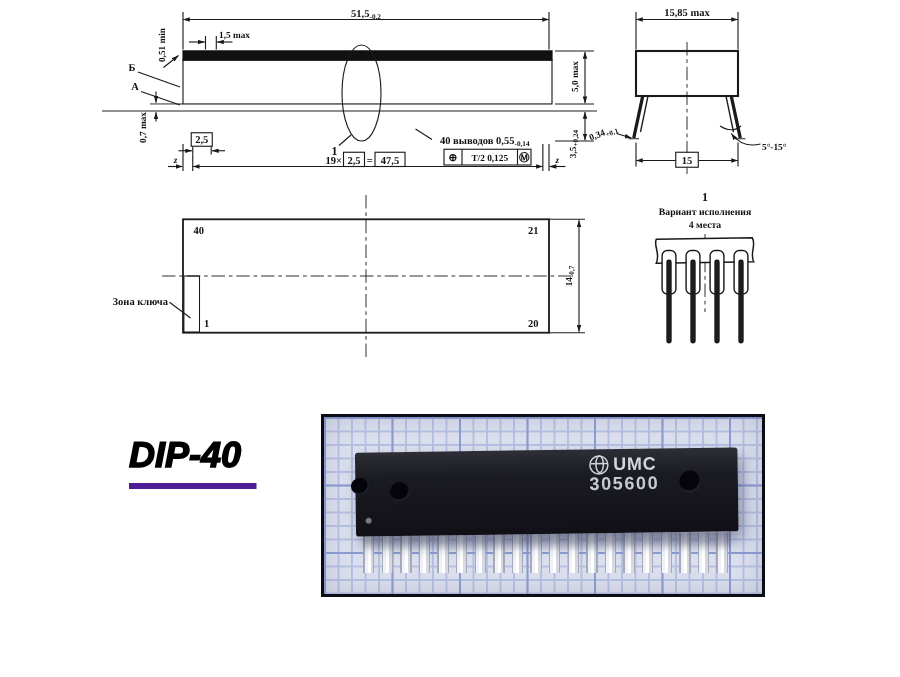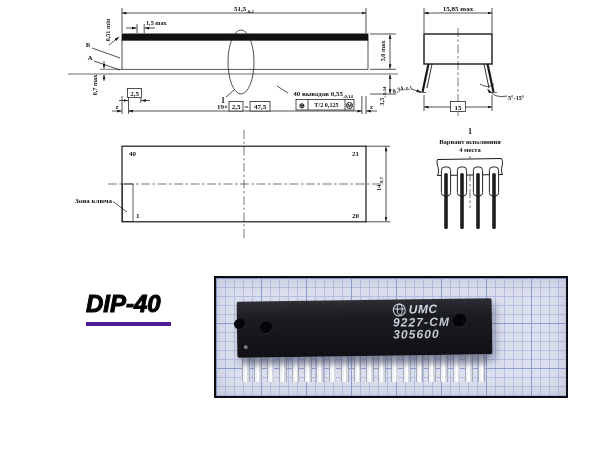--- a/index.html
+++ b/index.html
@@ -20,30 +20,30 @@
   .drawing text,.drawing tspan{font-family:"Liberation Serif",serif;font-weight:bold;
       fill:#111;stroke:none;}
   .t8{font-size:8px;} .t7{font-size:7px;} .t65{font-size:6.5px;} .t6{font-size:6.2px;}
   .tol{font-size:4.8px;} .ti{font-style:italic;}
 
   
   .caption{position:absolute;left:86px;top:290px;color:#000;
       font-size:24px;font-weight:bold;font-style:italic;letter-spacing:0px;
       -webkit-text-stroke:1px #000;
       border-bottom:4px solid #4c1d95;padding:0 10px 4px 0;}
-  .photo{position:absolute;left:214px;top:276px;width:354px;height:122px;
+  .photo{position:absolute;left:214px;top:276px;width:296px;height:122px;
       box-sizing:border-box;border:2px solid #0c0c14;
       background-color:#dce0ee;
       background-image:
         linear-gradient(to bottom,#8d9dd2 1px,transparent 1px),
         linear-gradient(to right,#8d9dd2 1px,transparent 1px),
         linear-gradient(to bottom,#b6c0e2 1px,transparent 1px),
         linear-gradient(to right,#b6c0e2 1px,transparent 1px);
       background-size:45px 45px,45px 45px,9px 9px,9px 9px;
-      box-shadow:inset 0 0 18px rgba(90,100,140,.25);font-style:italic;}
+      box-shadow:inset 0 0 18px rgba(90,100,140,.25);}
   .pins{position:absolute;left:26px;top:77px;width:245px;height:27px;
       background:
         linear-gradient(180deg,rgba(70,76,100,.28) 0 22%,rgba(70,76,100,0) 45%),
         repeating-linear-gradient(90deg,
            #a7abb9 0 1px,#f0f2f7 1px 3px,#ffffff 3px 5px,#d6d9e2 5px 6.8px,
            #a7abb9 6.8px 7.6px,rgba(0,0,0,0) 7.6px 12.4px);}
   .chip{position:absolute;left:21px;top:22px;width:255px;height:56px;border-radius:2px;
       background:linear-gradient(180deg,#2e2e36 0%,#1b1b22 30%,#101016 100%);
       transform:rotate(-0.8deg);
       box-shadow:3px 6px 10px rgba(55,62,95,.5);}
@@ -291,19 +291,18 @@
   <div class="chip">
     <span class="dimple d1"></span>
     <span class="dimple d2"></span>
     <span class="dimple d3"></span>
     <span class="dimple d4"></span>
     <div class="markings">
       <div class="brand-row">
         <span class="logo"></span>
         <span class="brand">UMC</span>
       </div>
-      <div class="mline">9227-CM</div>
       <div class="mline">305600</div>
     </div>
   </div>
 </div>
 
 </div>
 
 </body></html>

